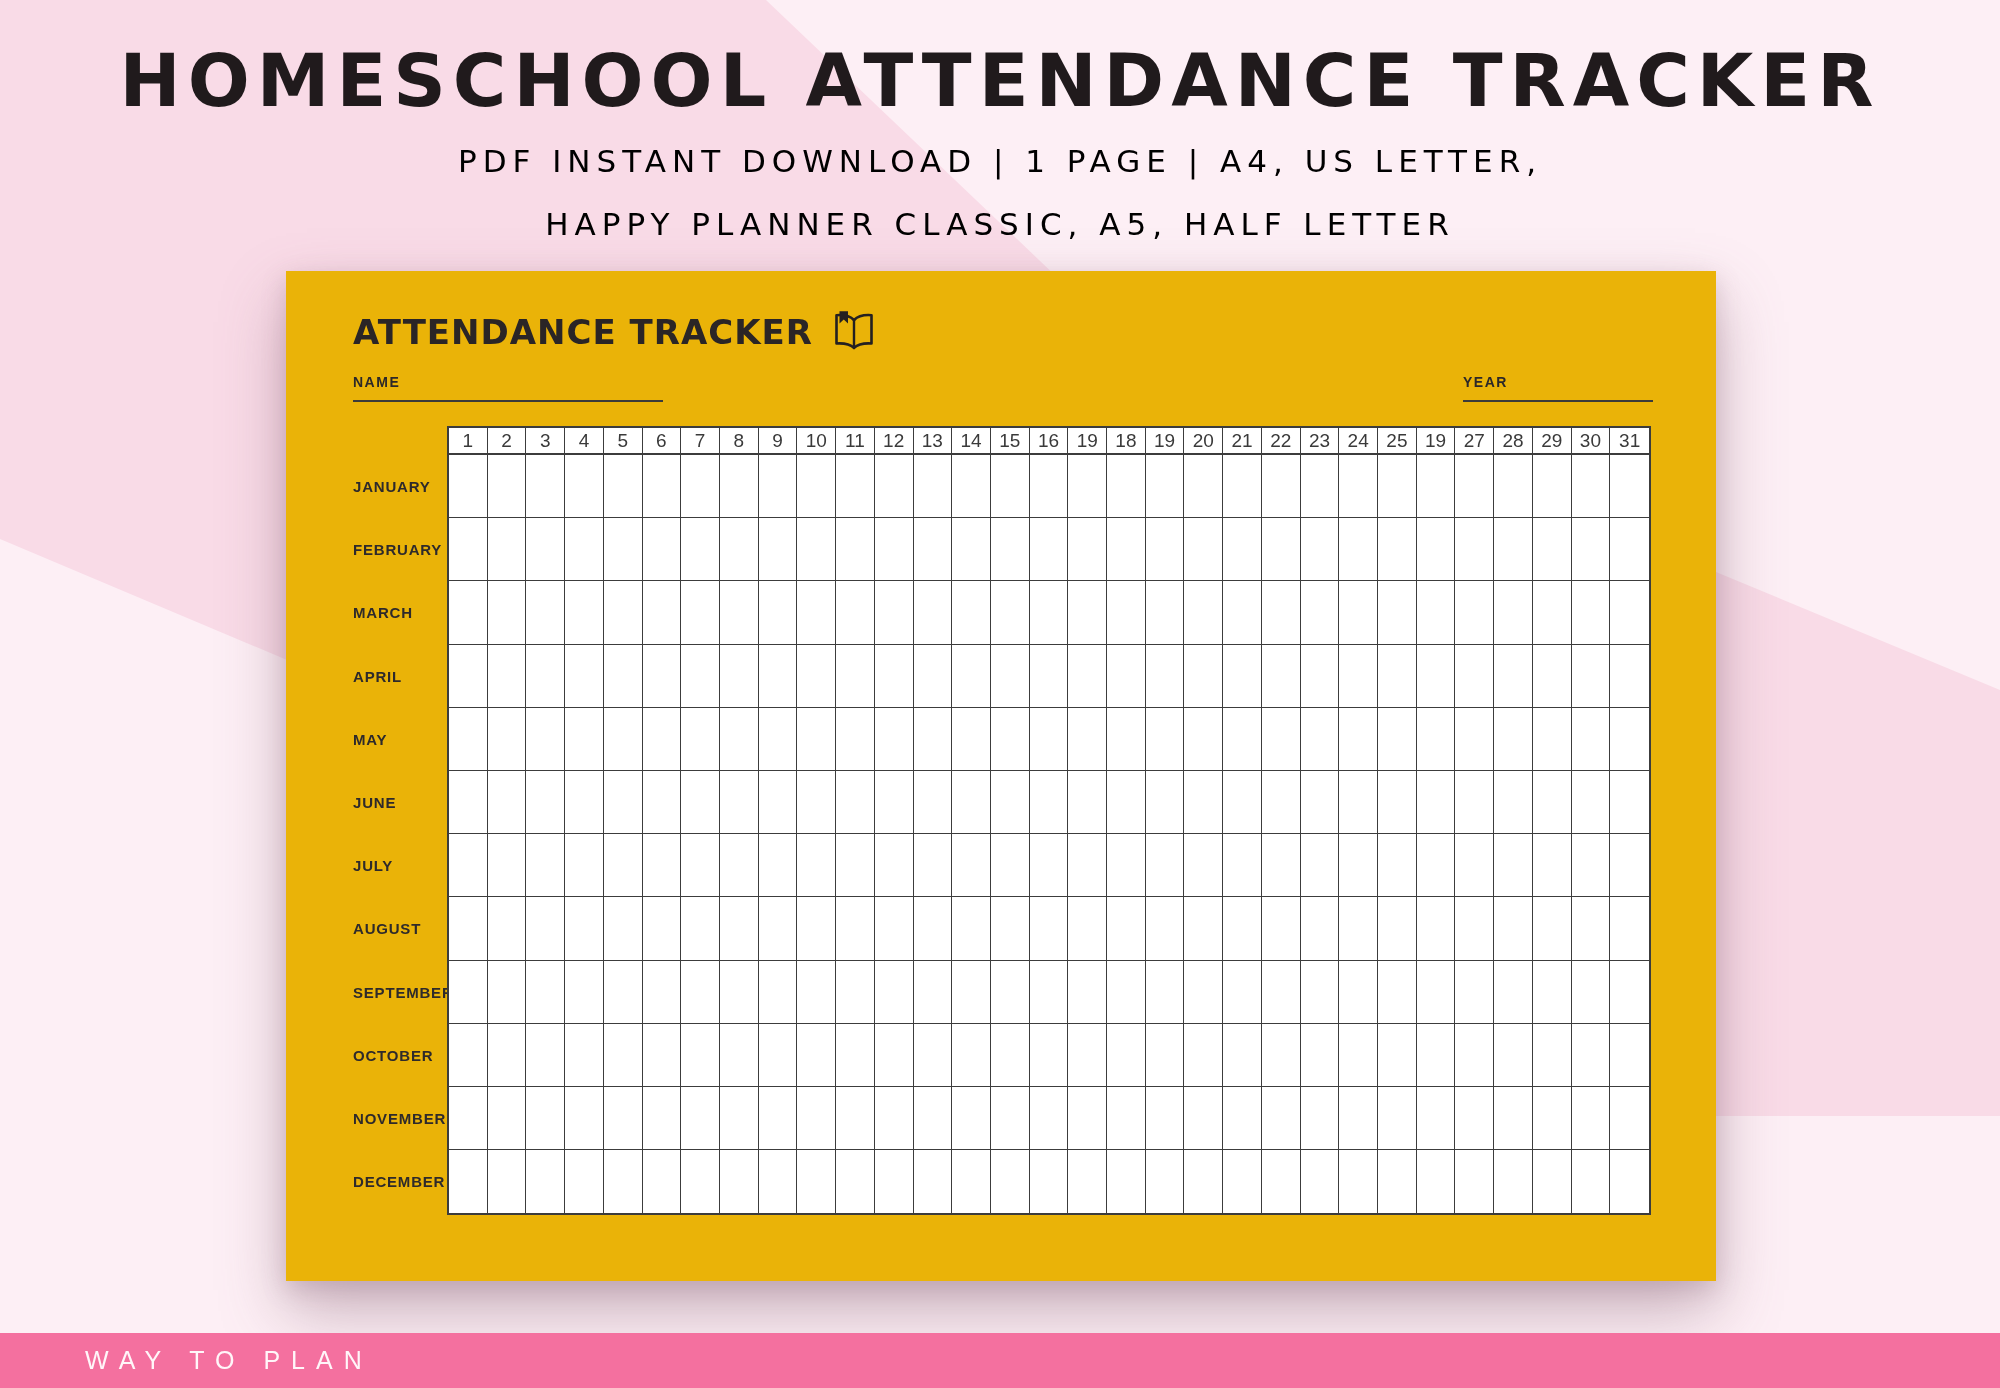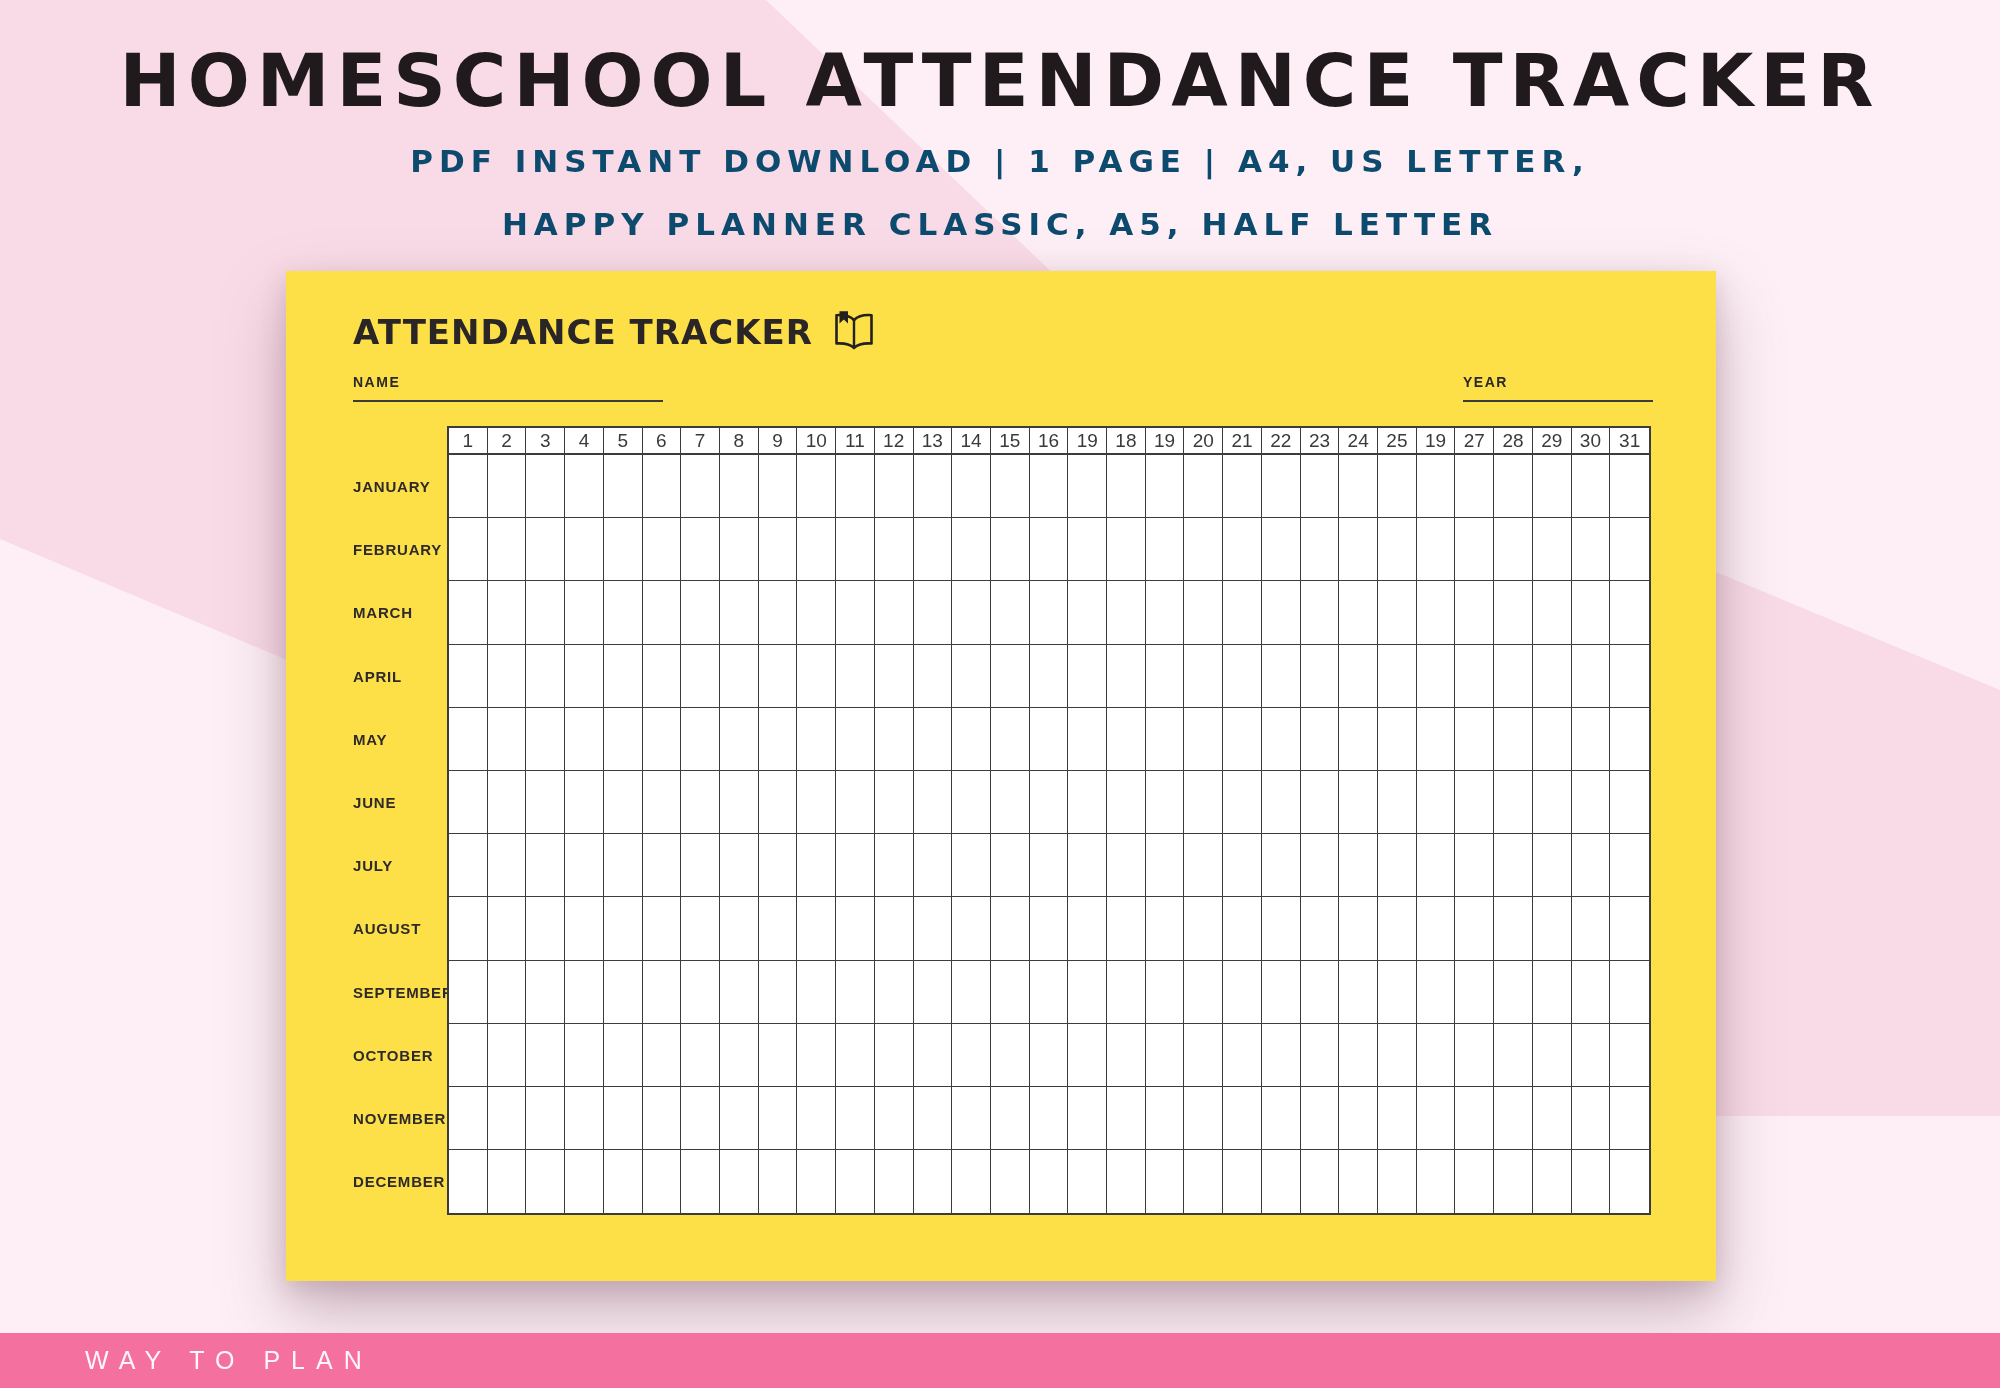--- a/index.html
+++ b/index.html
@@ -32,35 +32,35 @@
     font-weight:bold;
     font-size:73px;
     line-height:1;
     letter-spacing:7px;
     color:#201a1c;
   }
   .sub1,.sub2{
     position:absolute; left:0; width:100%;
     text-align:center;
     font-family:"DejaVu Sans", sans-serif;
-    font-weight:bold;
+    font-weight:normal;
     font-size:31px;
     line-height:1.2;
     letter-spacing:6px;
-    color:#0c4a6e;
+    color:#000000;
   }
   .sub1{ top:143px; }
   .sub2{ top:206px; }
 
   
   .card{
     position:absolute;
     left:286px; top:271px;
     width:1430px; height:1010px;
-    background:#fde047;
+    background:#eab308;
     box-shadow:0 30px 60px rgba(140,104,122,0.45), 0 8px 22px rgba(140,104,122,0.25);
   }
   .card-title-row{
     position:absolute; left:67px; top:38px;
     display:flex; align-items:center; gap:16px;
   }
   .card-title{
     font-family:"DejaVu Sans", sans-serif;
     font-weight:bold;
     font-size:34px;

